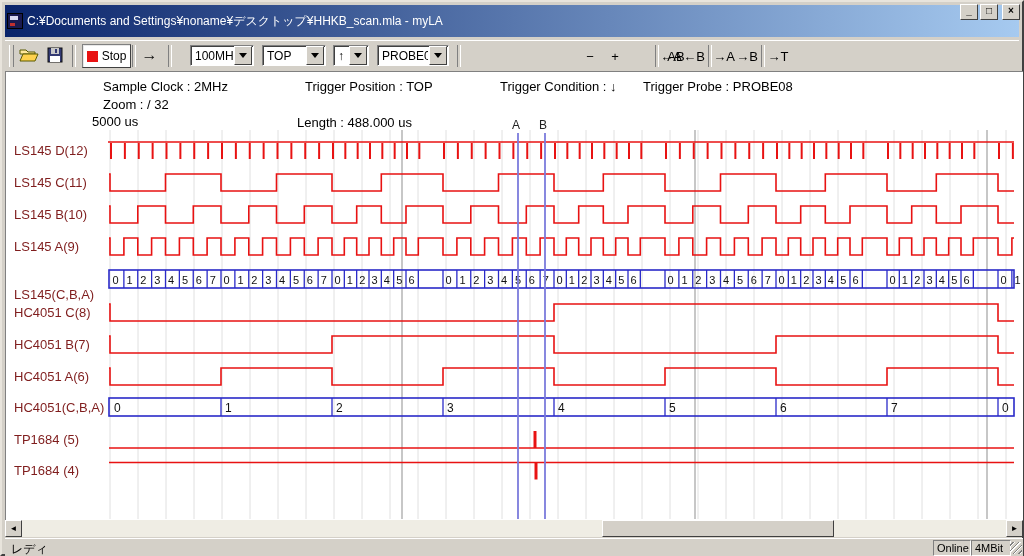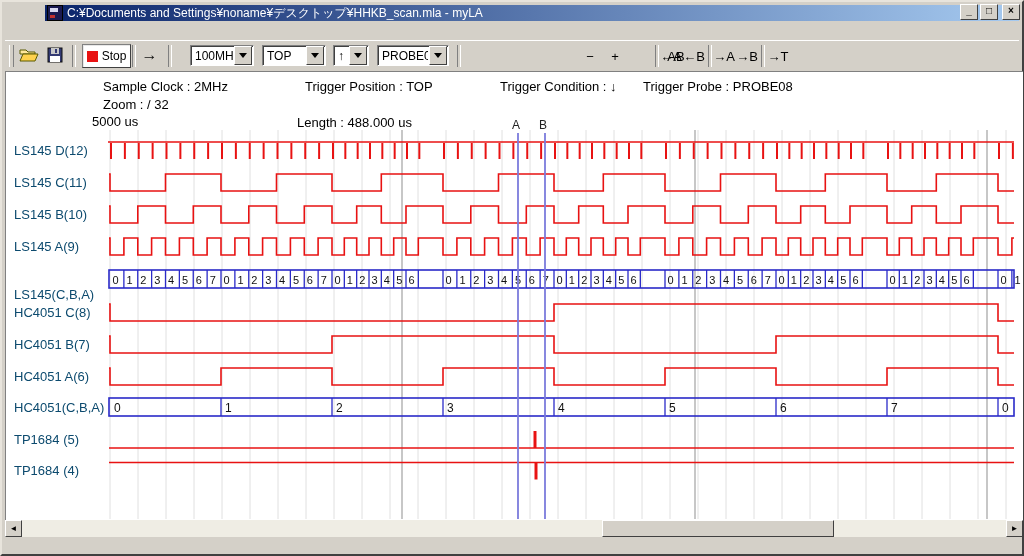--- a/index.html
+++ b/index.html
@@ -2,22 +2,22 @@
 <html><head>
 <meta charset="utf-8">
 <style>
   html,body{margin:0;padding:0;}
   body{width:1024px;height:556px;position:relative;background:#d4d0c8;
        font-family:"Liberation Sans","DejaVu Sans",sans-serif;overflow:hidden;}
   .win{position:absolute;inset:0;background:#d4d0c8;
        border-top:2px solid #e8e4dc;border-left:2px solid #e8e4dc;
        border-right:2px solid #404040;border-bottom:2px solid #404040;box-sizing:border-box;}
   
-  .titlebar{position:absolute;left:3px;top:3px;right:3px;height:16px;
-       background:linear-gradient(to right,#0a246a,#a6caf0);display:flex;align-items:center;margin-left:40px;}
+  .titlebar{position:absolute;left:3px;top:3px;right:3px;height:32px;
+       background:linear-gradient(to right,#0a246a,#a6caf0);display:flex;align-items:center;}
   .appicon{width:14px;height:14px;margin:0 4px 0 2px;background:#1a1a50;border:1px solid #000;
        position:relative;flex:none;}
   .appicon:before{content:"";position:absolute;left:2px;top:2px;width:8px;height:4px;background:#d8d8f0;}
   .appicon:after{content:"";position:absolute;left:2px;bottom:2px;width:5px;height:3px;background:#c03030;}
   .title-text{color:#fff;font-size:12px;white-space:nowrap;letter-spacing:0;}
   .winbtns{position:absolute;right:2px;top:2px;display:flex;gap:2px;}
   .wbtn{width:16px;height:14px;background:#d4d0c8;border:1px solid;border-color:#fff #404040 #404040 #fff;
        font-size:10px;line-height:12px;text-align:center;color:#000;font-weight:bold;}
   .wbtn.close{margin-left:2px;}
   
@@ -43,21 +43,21 @@
   .slider-track{position:absolute;left:468px;top:51px;width:99px;height:4px;background:#808080;
        border-bottom:1px solid #fff;border-right:1px solid #fff;}
   .slider-handle{position:absolute;left:480px;top:43px;width:11px;height:19px;background:#d4d0c8;
        border:1px solid;border-color:#fff #404040 #404040 #fff;}
   .tbtn{position:absolute;top:5px;height:20px;display:flex;align-items:center;justify-content:center;
        font-size:13px;color:#000;white-space:nowrap;}
   
   .client{position:absolute;left:3px;top:69px;width:1018px;height:449px;background:#fff;
        border-top:1px solid #808080;border-left:1px solid #808080;box-sizing:border-box;}
   .info{position:absolute;font-size:13px;color:#000;white-space:nowrap;}
-  .chlabel{position:absolute;left:12px;height:17px;line-height:17px;font-size:13px;color:#0c4a6e;white-space:nowrap;}
+  .chlabel{position:absolute;left:12px;height:17px;line-height:17px;font-size:13px;color:#7f1d1d;white-space:nowrap;}
   .curlabel{position:absolute;font-size:12px;color:#222;}
   svg#wplot{position:absolute;left:0;top:0;pointer-events:none;}
   
   .hscroll{position:absolute;left:3px;top:518px;width:1018px;height:17px;background:#efede4;}
   .sbtn{position:absolute;top:0;width:17px;height:17px;background:#d4d0c8;border:1px solid;border-color:#fff #404040 #404040 #fff;
        font-size:8px;line-height:15px;text-align:center;color:#000;box-sizing:border-box;}
   .sthumb{position:absolute;left:597px;top:0;width:232px;height:17px;background:#d4d0c8;
        border:1px solid;border-color:#fff #404040 #404040 #fff;box-sizing:border-box;}
   
   .statusbar{position:absolute;left:3px;top:536px;width:1018px;height:17px;background:#d4d0c8;
@@ -442,13 +442,19 @@
       <line x1="516" y1="131" x2="516" y2="517" stroke="#7b7bdc" stroke-width="1.8" style="pointer-events: auto;"></line>
       <line x1="543" y1="131" x2="543" y2="517" stroke="#7b7bdc" stroke-width="1.8" style="pointer-events: auto;"></line>
     </svg>
 
   <div class="hscroll">
     <div class="sbtn" style="left:0"><span>◄</span></div>
     <div class="sthumb"></div>
     <div class="sbtn" style="right:0;left:auto"><span>►</span></div>
   </div>
 
+  <div class="statusbar">
+    <span class="status-left">レディ</span>
+    <span class="sbox" style="left:928px;width:30px">Online</span>
+    <span class="sbox" style="left:966px;width:32px">4MBit</span>
+    <span class="grip-corner"></span>
+  </div>
 </div>
 
 </body></html>

